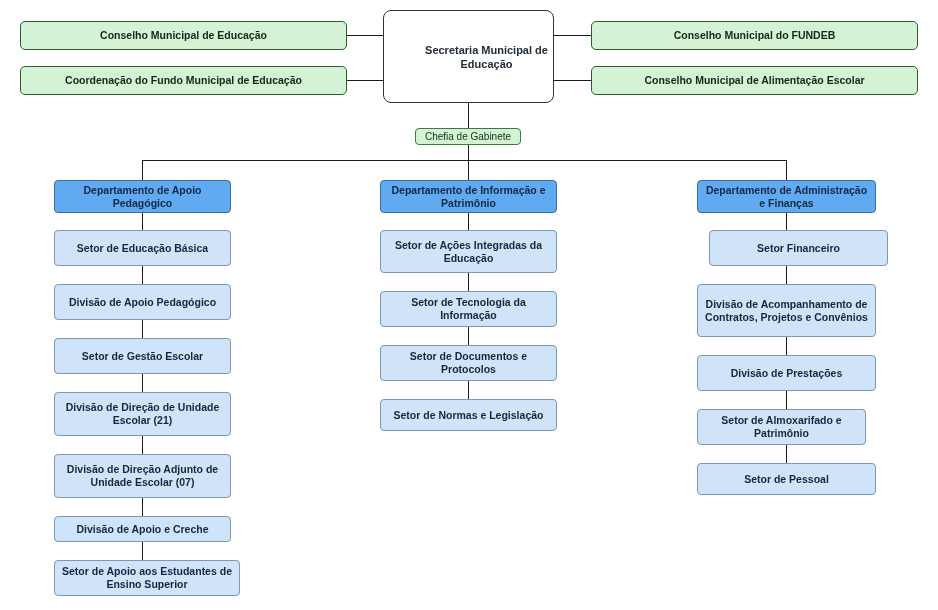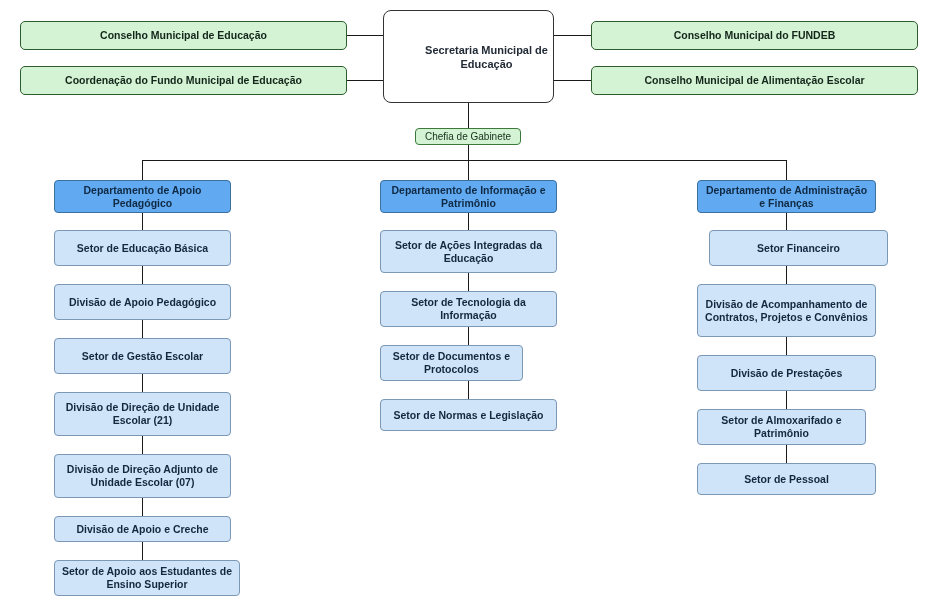--- a/index.html
+++ b/index.html
@@ -137,21 +137,21 @@
   <div class="node node-sub" style="left:54px; top:284px; width:177px; height:36px;">Divisão de Apoio Pedagógico</div>
   <div class="node node-sub" style="left:54px; top:338px; width:177px; height:36px;">Setor de Gestão Escolar</div>
   <div class="node node-sub" style="left:54px; top:392px; width:177px; height:44px;">Divisão de Direção de Unidade Escolar (21)</div>
   <div class="node node-sub" style="left:54px; top:454px; width:177px; height:44px;">Divisão de Direção Adjunto de Unidade Escolar (07)</div>
   <div class="node node-sub" style="left:54px; top:516px; width:177px; height:26px;">Divisão de Apoio e Creche</div>
   <div class="node node-sub" style="left:54px; top:560px; width:186px; height:36px;">Setor de Apoio aos Estudantes de Ensino Superior</div>
 
   <div class="node node-dept" style="left:380px; top:180px; width:177px; height:33px;">Departamento de Informação e Patrimônio</div>
   <div class="node node-sub" style="left:380px; top:230px; width:177px; height:43px;">Setor de Ações Integradas da Educação</div>
   <div class="node node-sub" style="left:380px; top:291px; width:177px; height:36px;">Setor de Tecnologia da Informação</div>
-  <div class="node node-sub" style="left:380px; top:345px; width:143px; height:36px;">Setor de Documentos e Protocolos</div>
+  <div class="node node-sub" style="left:380px; top:345px; width:177px; height:36px;">Setor de Documentos e Protocolos</div>
   <div class="node node-sub" style="left:380px; top:399px; width:177px; height:32px;">Setor de Normas e Legislação</div>
 
   <div class="node node-dept" style="left:697px; top:180px; width:179px; height:33px;">Departamento de Administração e Finanças</div>
   <div class="node node-sub" style="left:697px; top:230px; width:179px; height:36px;margin-left:12px;">Setor Financeiro</div>
   <div class="node node-sub" style="left:697px; top:284px; width:179px; height:53px;">Divisão de Acompanhamento de Contratos, Projetos e Convênios</div>
   <div class="node node-sub" style="left:697px; top:355px; width:179px; height:36px;">Divisão de Prestações</div>
   <div class="node node-sub" style="left:697px; top:409px; width:169px; height:36px;">Setor de Almoxarifado e Patrimônio</div>
   <div class="node node-sub" style="left:697px; top:463px; width:179px; height:32px;">Setor de Pessoal</div>
 
 </div>

